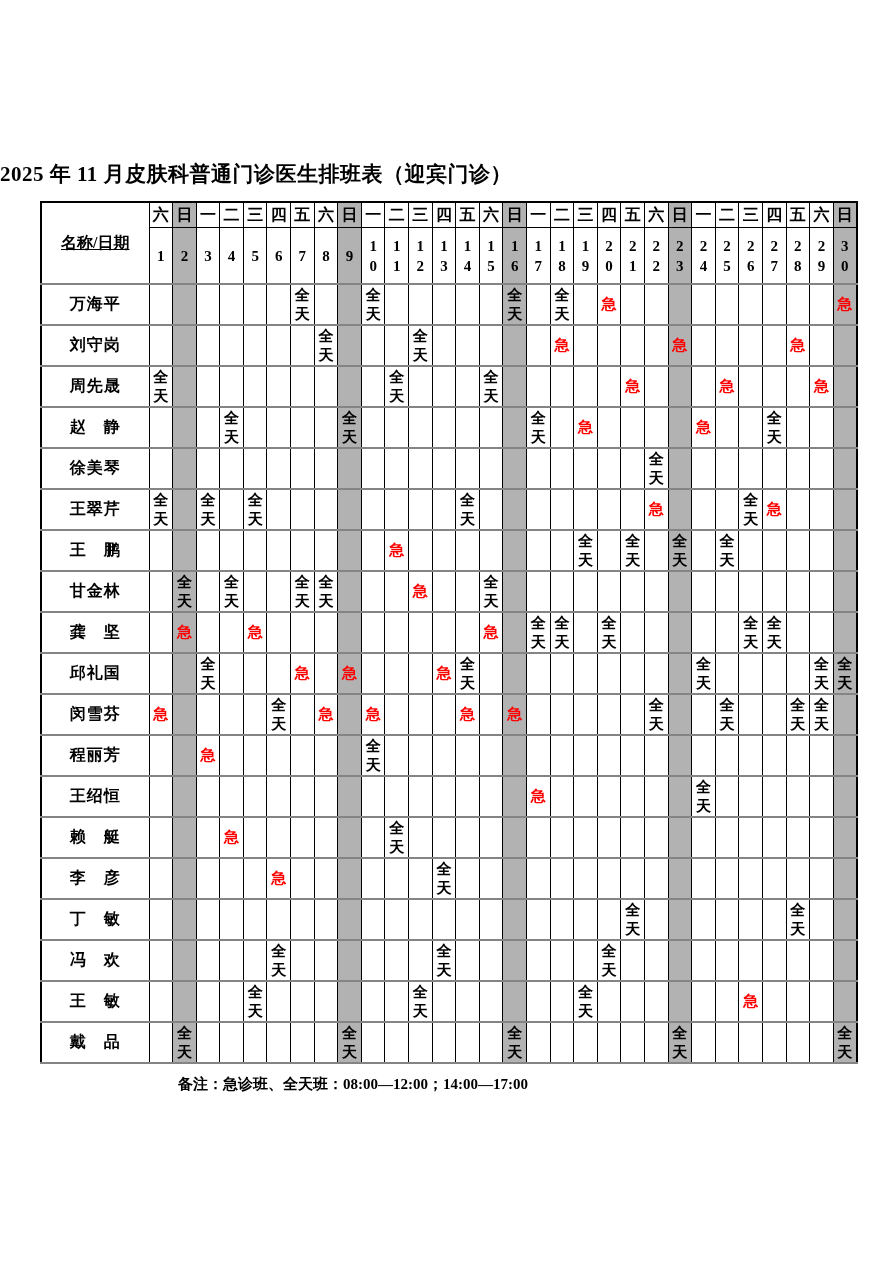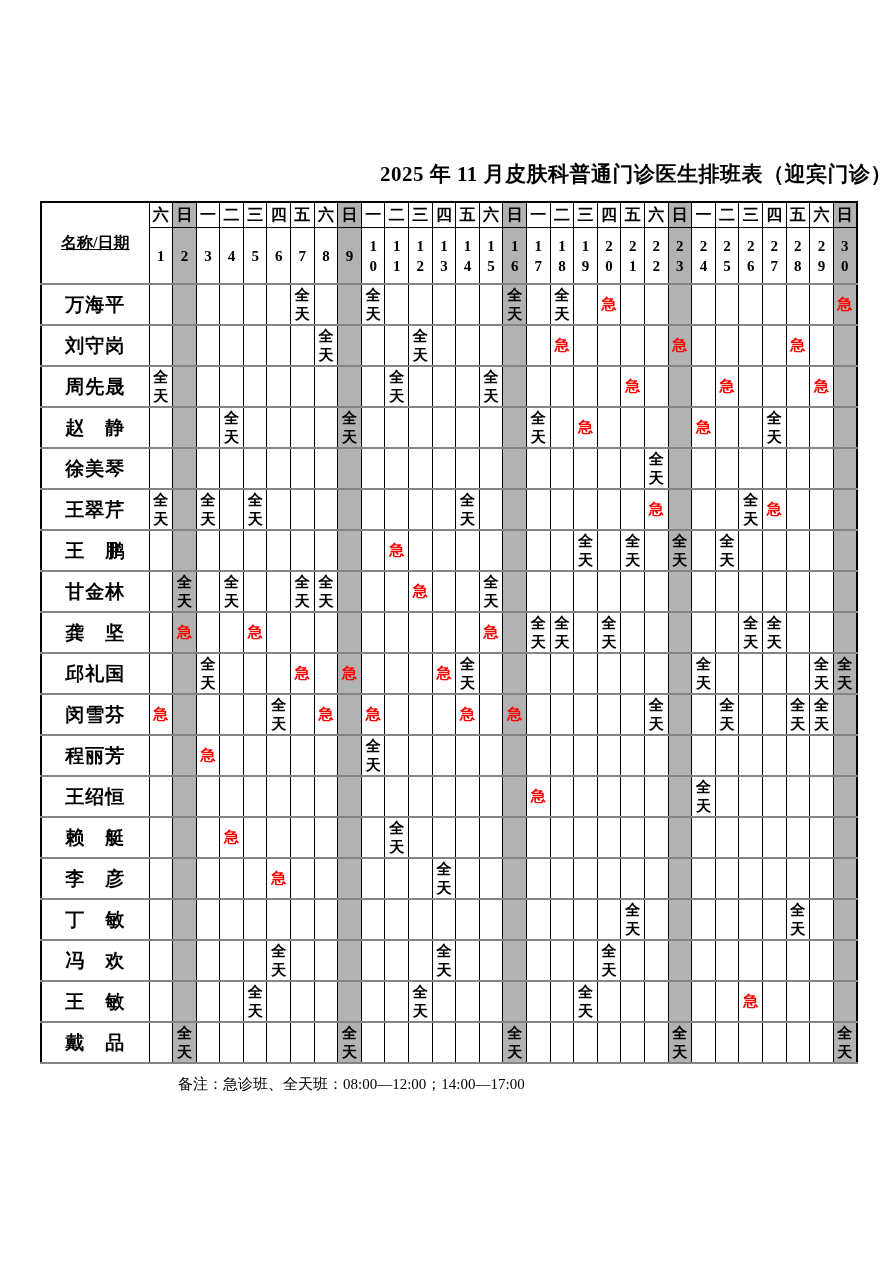--- a/index.html
+++ b/index.html
@@ -9,21 +9,21 @@
   }
   body {
     width: 892px;
     height: 1262px;
     position: relative;
     font-family: "Liberation Serif", serif;
     color: #000;
   }
   .title {
     padding-top: 160px;
-    text-align: right;
+    text-align: left;
     font-size: 21px;
     font-weight: bold;
     letter-spacing: 0.5px;
   }
   table.schedule {
     border-collapse: collapse;
     table-layout: fixed;
     width: 816px;
     margin: 13px 0 0 40px;
     border: 2.5px solid #000;
@@ -39,31 +39,31 @@
   }
   thead tr.wd-row th { height: 24px; font-size: 16px; }
   thead tr.num-row th { height: 55px; font-size: 15px; }
   th.corner { font-size: 15px; text-decoration: underline; }
   tbody th, tbody td {
     height: 39px;
     border-top: 2px solid #848484;
     border-bottom: 2px solid #848484;
     font-size: 15px;
   }
-  tbody th.name-cell { font-size: 19px; letter-spacing: 1px; }
+  tbody th.name-cell { font-size: 16px; letter-spacing: 1px; }
   .sun { background: var(--sun-bg, #b2b2b2); }
   .stk { display: inline-block; vertical-align: middle; }
   .stk div { line-height: 20px; }
   .stk.cjk div { line-height: 19px; }
   td .full { color: #000; }
   td .urgent { color: var(--urgent-red, #ff0000); }
   .footer {
     margin: 11px 0 0 178px;
     font-size: 15px;
-    font-weight: normal;
+    font-weight: bold;
   }
 </style>
 </head>
 <body>
 
 <div class="title">2025 年 11 月皮肤科普通门诊医生排班表（迎宾门诊）</div>
 
 <table class="schedule" id="schedule-table">
     <colgroup>
       <col style="width: 108px;">

